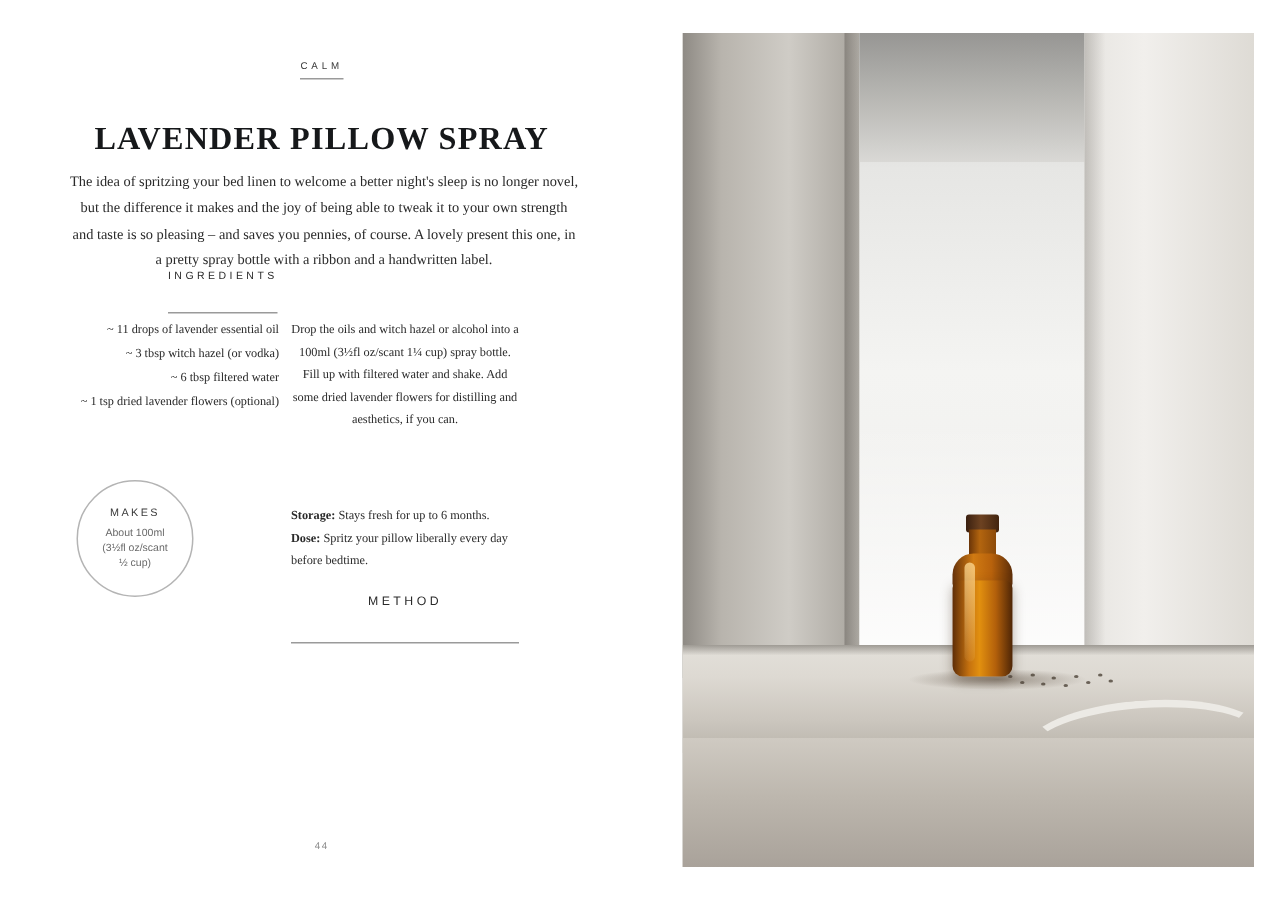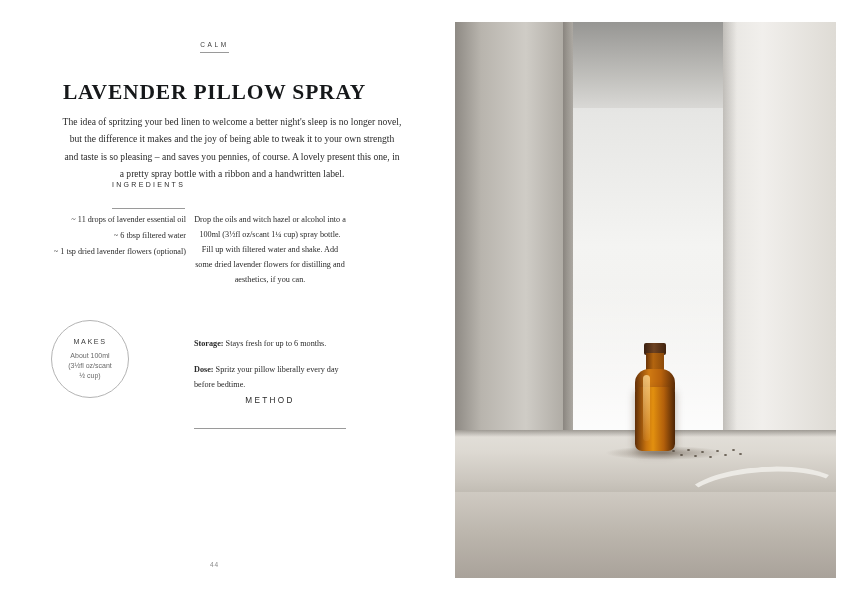--- a/index.html
+++ b/index.html
@@ -58,21 +58,21 @@
     font-family: "Liberation Serif", serif;
     font-weight: bold;
     font-size: 21.5px;
     letter-spacing: 0.8px;
     color: #16181a;
   }
 
   .intro {
     position: absolute;
     top: 103px;
-    left: 62px;
+    left: 46px;
     width: 340px;
     text-align: center;
     font-size: 9.6px;
     line-height: 17.5px;
     color: #2a2a2a;
   }
 
   .columns-head {
     position: absolute;
     top: 181px;
@@ -121,21 +121,21 @@
   .notes {
     position: absolute;
     top: 336px;
     left: 194px;
     width: 152px;
     font-size: 8.2px;
     line-height: 15px;
     color: #2a2a2a;
   }
   .notes p { margin: 0; }
-  .notes p + p { margin-top: 11px; }
+  .notes p + p { }
   .notes b { font-weight: bold; }
 
   .makes-badge {
     position: absolute;
     top: 320px;
     left: 51px;
     width: 76px;
     height: 76px;
     border: 0.9px solid #b4b4b4;
     border-radius: 50%;
@@ -400,20 +400,21 @@
 
     <p class="intro">The idea of spritzing your bed linen to welcome a better night's sleep is no longer novel, but the difference it makes and the joy of being able to tweak it to your own strength and taste is so pleasing – and saves you pennies, of course. A lovely present this one, in a pretty spray bottle with a ribbon and a handwritten label.</p>
 
     <div class="columns-head">
       <span class="col-head ingredients">INGREDIENTS</span>
       <span class="col-head method">METHOD</span>
     </div>
 
     <div class="ingredients-list">
       <div>~ 11 drops of lavender essential oil</div>
+      <div>~ 3 tbsp witch hazel (or vodka)</div>
       <div>~ 6 tbsp filtered water</div>
       <div>~ 1 tsp dried lavender flowers (optional)</div>
     </div>
 
     <div class="method">
       <p>Drop the oils and witch hazel or alcohol into a 100ml (3½fl oz/scant 1¼ cup) spray bottle. Fill up with filtered water and shake. Add some dried lavender flowers for distilling and aesthetics, if you can.</p>
     </div>
 
     <div class="notes">
       <p><b>Storage:</b><span> Stays fresh for up to 6 months.</span></p>

